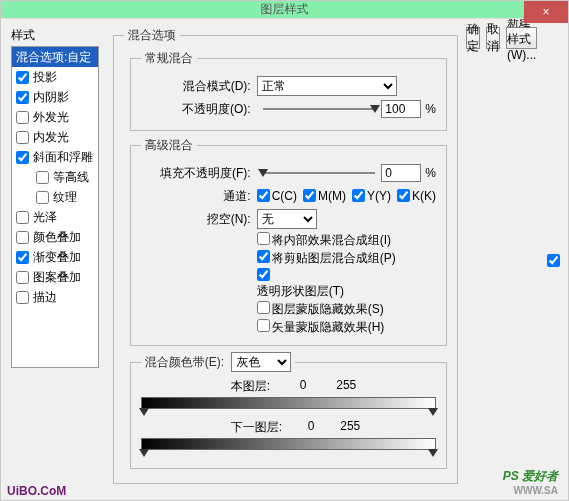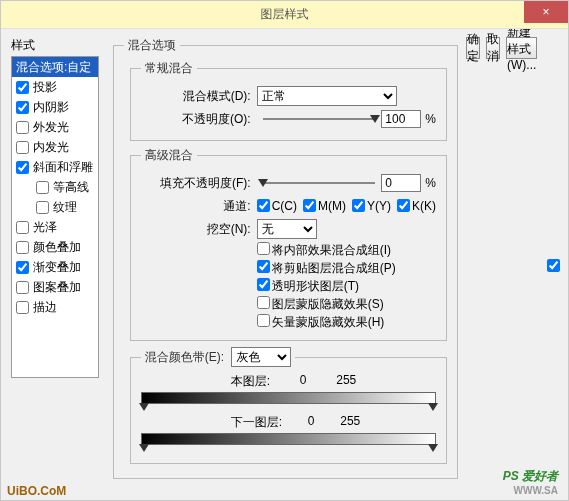--- a/index.html
+++ b/index.html
@@ -1,18 +1,18 @@
 <!DOCTYPE html>
 <html><head>
 <meta charset="utf-8">
 <style>
 *{box-sizing:border-box;font-family:"Microsoft YaHei",SimSun,sans-serif;font-size:12px}
 body{margin:0;background:#fff}
 .window{width:569px;height:501px;background:#f0f0f0;border:1px solid #c9c9c9;position:relative;display:flex;flex-direction:column}
-.titlebar{height:28px;background:#fef9c3;display:flex;align-items:center;justify-content:center;position:relative;border-bottom:1px solid #e0e0e0}
+.titlebar{height:28px;background:#86efac;display:flex;align-items:center;justify-content:center;position:relative;border-bottom:1px solid #e0e0e0}
 .titlebar .title{color:#555}
 .close-btn{position:absolute;right:0;top:0;width:44px;height:22px;background:#c75050;color:#fff;display:flex;align-items:center;justify-content:center;font-size:14px;cursor:pointer}
 .body{flex:1;display:flex;padding:8px 10px 10px 10px;gap:8px}
 .col-left{width:112px;display:flex;flex-direction:column}
 .col-left .lbl{margin-bottom:2px}
 .style-list{border:1px solid #9a9a9a;background:#fff;flex:0 0 auto;height:322px;overflow:hidden}
 .style-list .li{display:flex;align-items:center;height:20px;padding:8px 4px;gap:4px;cursor:pointer}
 .style-list .li.indent{padding-left:24px}
 .style-list .sel{background:#1f5fbf;color:#fff}
 .style-list input[type=checkbox]{margin:0;width:13px;height:13px}
@@ -169,21 +169,21 @@
           </div>
           <div id="adv-opts" style="margin-left:116px">
               <label class="chk" style="display: flex; margin: 1px 0px;">
                 <input type="checkbox" style="">
                 <span>将内部效果混合成组(I)</span>
               </label>
               <label class="chk" style="display: flex; margin: 1px 0px;">
                 <input type="checkbox" checked="" style="">
                 <span>将剪贴图层混合成组(P)</span>
               </label>
-              <label class="chk" style="display: flex; margin: 1px 0px;">
+              <label class="chk" style="display: flex; margin: 1px 0px; flex-direction: column;">
                 <input type="checkbox" checked="" style="">
                 <span>透明形状图层(T)</span>
               </label>
               <label class="chk" style="display: flex; margin: 1px 0px;">
                 <input type="checkbox" style="">
                 <span>图层蒙版隐藏效果(S)</span>
               </label>
               <label class="chk" style="display: flex; margin: 1px 0px;">
                 <input type="checkbox" style="">
                 <span>矢量蒙版隐藏效果(H)</span>
@@ -229,14 +229,14 @@
         <span>预览(V)</span>
       </label>
       <div class="swatch"></div>
     </div>
 
   </div>
   <div class="watermark">
     <span>PS 爱好者</span>
     <span class="sub">WWW.SA</span>
   </div>
-  <div style="position:absolute;left:6px;bottom:2px;color:#a16207;font-weight:bold">UiBO.CoM</div>
+  <div style="position:absolute;left:6px;bottom:2px;color:#701a75;font-weight:bold">UiBO.CoM</div>
 </div>
 
 </body></html>

